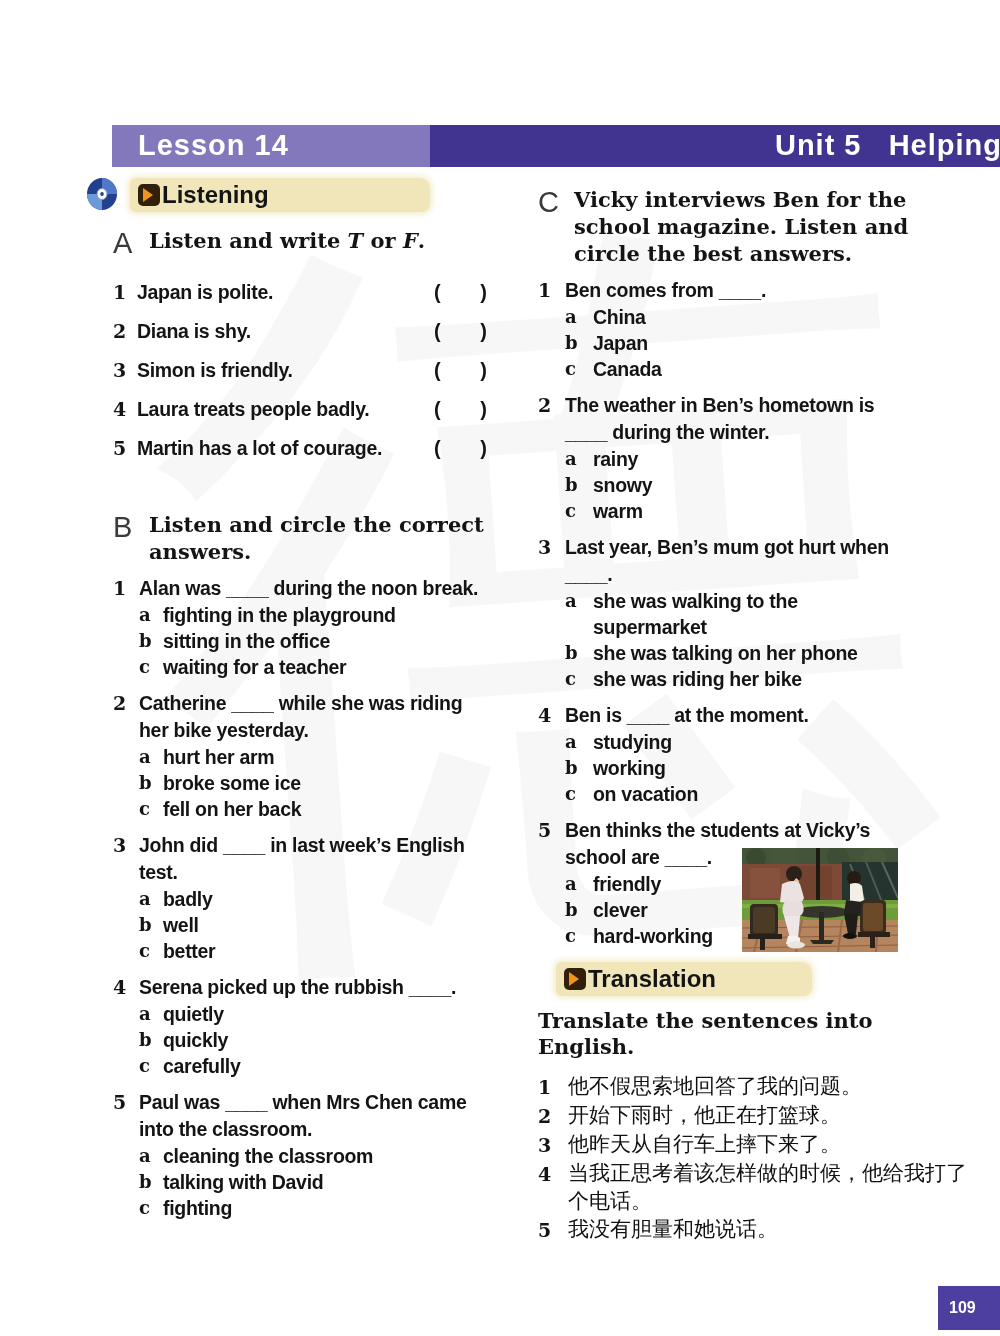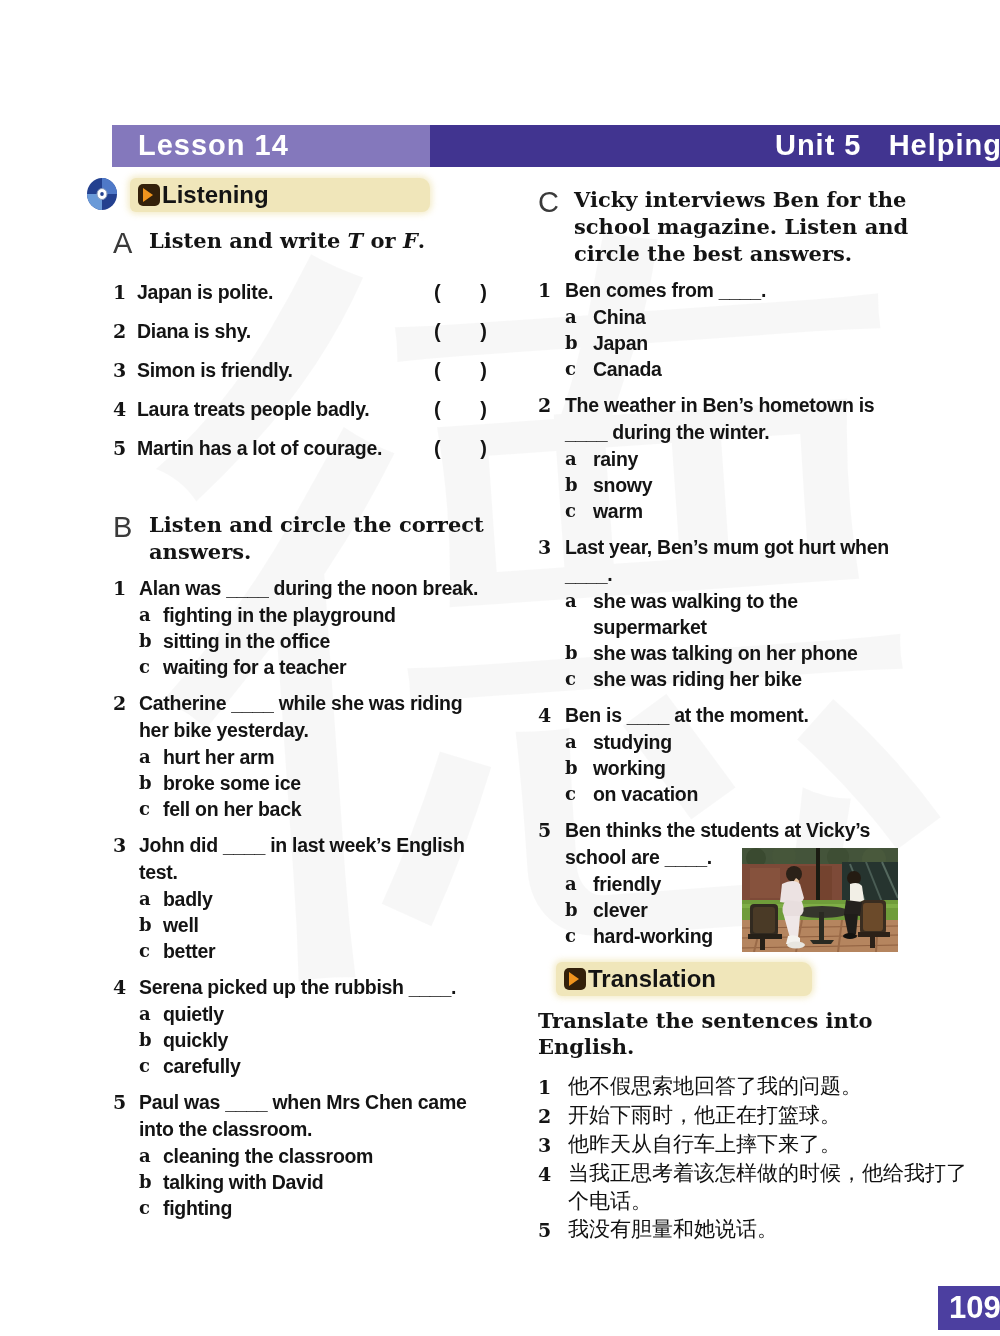--- a/index.html
+++ b/index.html
@@ -94,21 +94,21 @@
   }
   .tr-instruction div { white-space:nowrap; }
   .tr-items { margin-top:12px; }
   .tr-item { display:flex; line-height:28px; }
   .tr-num { flex:0 0 30px; font-family:"DejaVu Serif", serif; font-weight:bold; font-size:19px; padding-top:1px; }
   .tr-text { flex:1 1 auto; font-family:"DejaVu Serif", "Liberation Serif", serif; font-size:21px; color:#111; }
 
   
   .page-num {
     position:absolute; left:938px; top:1286px; width:62px; height:44px; background:#4c3fa0;
-    color:#ffffff; font-size:31px; font-weight:bold;
+    color:#ffffff; font-size:16px; font-weight:bold;
     display:flex; align-items:center; padding-left:11px; box-sizing:border-box;
   }
 </style>
 </head>
 <body>
 
 <div class="page">
 
   <div class="watermark">德</div>
 

